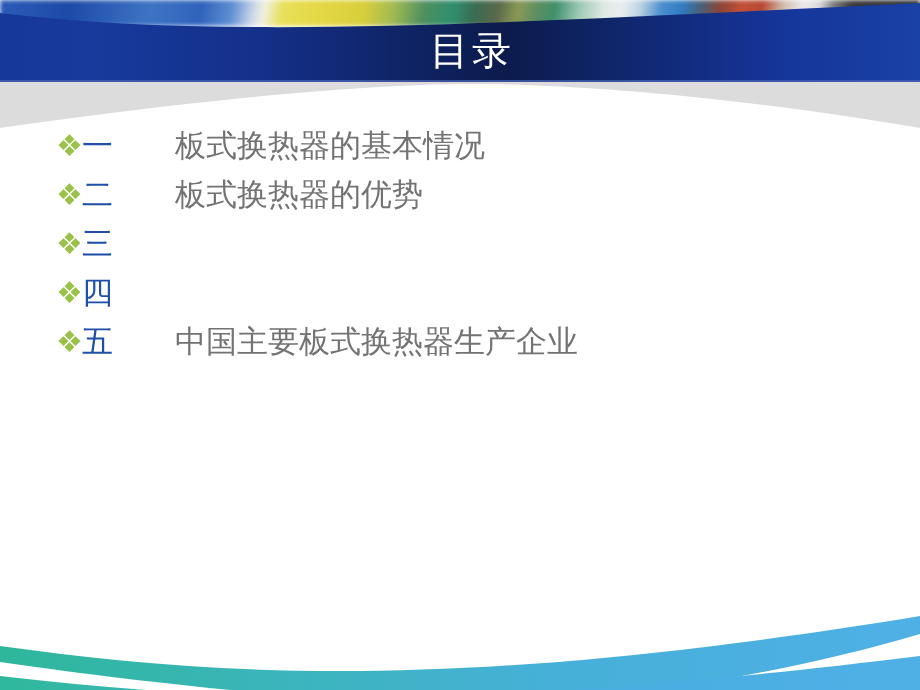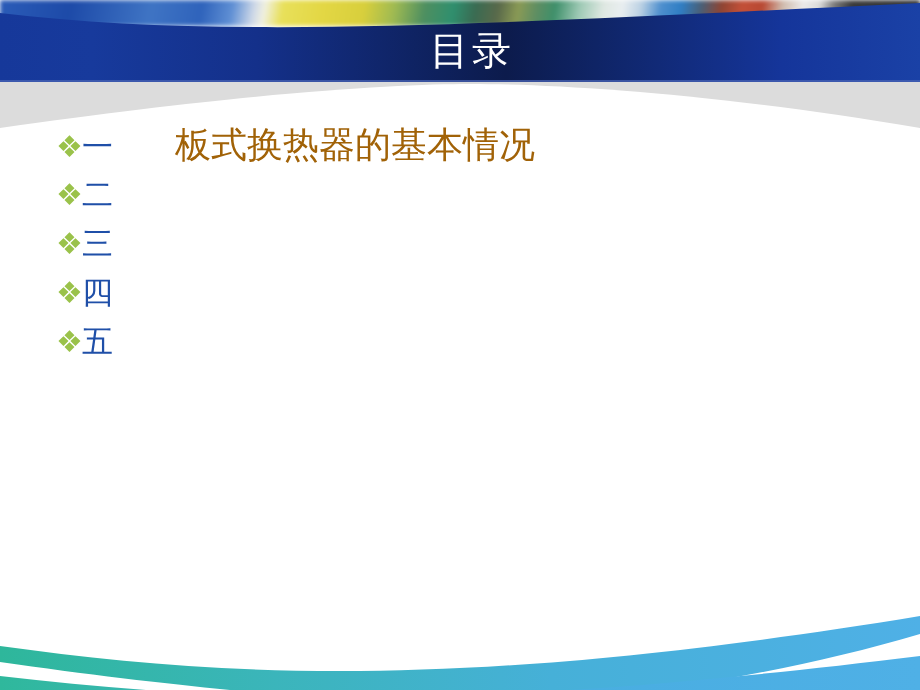--- a/index.html
+++ b/index.html
@@ -149,23 +149,23 @@
     font-family: "DejaVu Serif", "Liberation Serif", serif;
     font-size: 31px;
     line-height: 34px;
   }
   .gap {
     display: inline-block;
     flex: 0 0 62px;
   }
   .label {
     display: inline-block;
-    color: #a16207;
+    color: #737373;
     font-family: "DejaVu Serif", "Liberation Serif", serif;
-    font-size: 36px;
+    font-size: 31px;
     line-height: 34px;
   }
 
   
   .bottom-waves {
     position: absolute;
     left: 0;
     bottom: 0;
     width: 920px;
     height: 100px;
@@ -218,38 +218,40 @@
       <span class="bullet">❖</span>
       <span class="num">一</span>
       <span class="gap"></span>
       <span class="label">板式换热器的基本情况</span>
     </div>
 
     <div class="toc-item">
       <span class="bullet">❖</span>
       <span class="num">二</span>
       <span class="gap"></span>
+      <span class="label">板式换热器的优势</span>
     </div>
 
     <div class="toc-item">
       <span class="bullet">❖</span>
       <span class="num">三</span>
       <span class="gap"></span>
     </div>
 
     <div class="toc-item">
       <span class="bullet">❖</span>
       <span class="num">四</span>
       <span class="gap"></span>
     </div>
 
     <div class="toc-item">
       <span class="bullet">❖</span>
       <span class="num">五</span>
       <span class="gap"></span>
+      <span class="label">中国主要板式换热器生产企业</span>
     </div>
 
   </div>
 
   <div class="bottom-waves">
     <svg class="bottom-svg" viewBox="0 0 920 100" preserveAspectRatio="none">
       <defs>
         <linearGradient id="waveA" x1="0" y1="0" x2="1" y2="0">
           <stop offset="0" stop-color="#2fb89c"></stop>
           <stop offset="0.22" stop-color="#3cb6b8"></stop>

